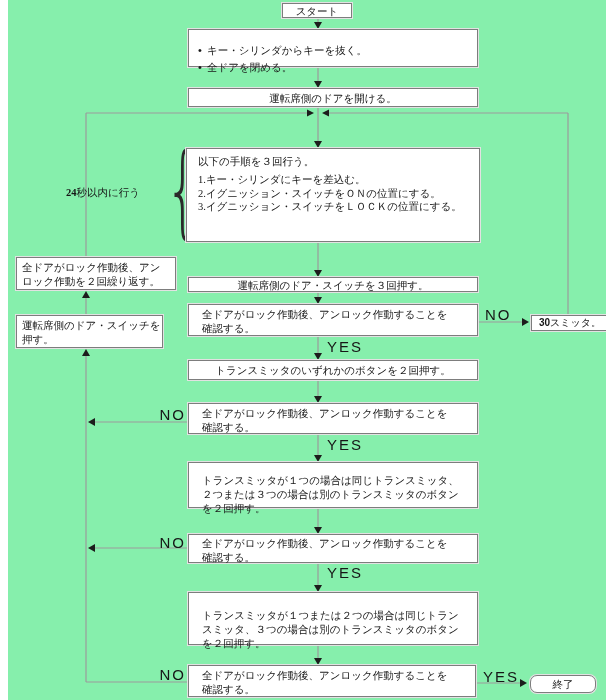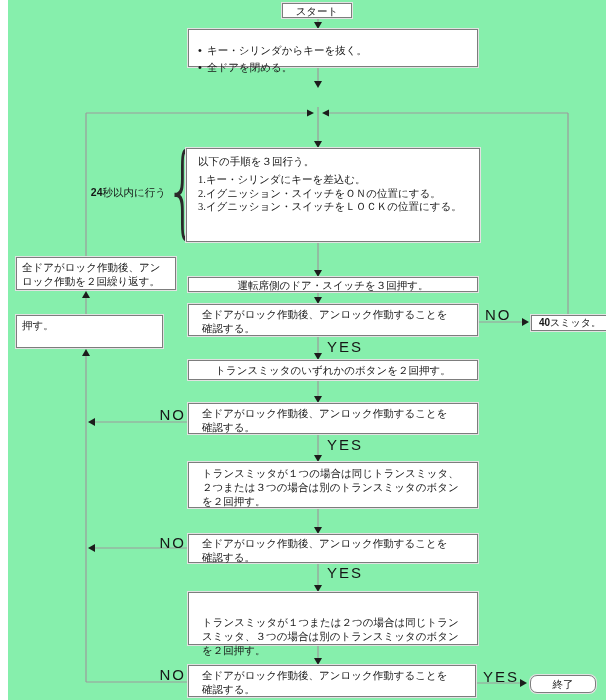--- a/index.html
+++ b/index.html
@@ -98,22 +98,25 @@
 
   <div class="node" style="left:180px;top:29px;width:290px;height:38px;padding-top:12px;">
     <div class="bullet-row">
       <span class="blt">•</span><span>キー・シリンダからキーを抜く。</span>
     </div>
     <div class="bullet-row">
       <span class="blt">•</span><span>全ドアを閉める。</span>
     </div>
   </div>
 
+  <div class="node center" style="left:180px;top:88px;width:290px;height:19px;">
+    <span>運転席側のドアを開ける。</span>
+  </div>
 
-  <div class="time-note" style="left:58px;top:186px;width:100px;text-align:right;">
+  <div class="time-note" style="left:58px;top:186px;width:100px;text-align:left;font-family:Liberation Serif, serif;">
     <b>24</b><span>秒以内に行う</span>
   </div>
   <div class="brace" style="left:157px;top:141px;">{</div>
 
   <div class="node nowrap" style="left:178px;top:148px;width:294px;height:94px;">
     <div class="proc-title">以下の手順を３回行う。</div>
     <div class="proc-steps">
       <div>1.キー・シリンダにキーを差込む。</div>
       <div>2.イグニッション・スイッチをＯＮの位置にする。</div>
       <div>3.イグニッション・スイッチをＬＯＣＫの位置にする。</div>
@@ -125,52 +128,52 @@
   </div>
 
   <div class="node padded nowrap" style="left:180px;top:304px;width:290px;height:32px;">
     <div>全ドアがロック作動後、アンロック作動することを</div>
     <div>確認する。</div>
   </div>
 
   <div class="lbl" style="left:477px;top:306px;">NO</div>
 
   <div class="node center waitbox" style="left:523px;top:315px;width:78px;height:16px;font-size:10px;">
-    <span><b>40</b><span>スミッタ。</span></span>
+    <span><b>30</b><span>スミッタ。</span></span>
   </div>
 
   <div class="lbl" style="left:319px;top:338px;">YES</div>
 
   <div class="node center" style="left:180px;top:360px;width:290px;height:20px;">
     <span>トランスミッタのいずれかのボタンを２回押す。</span>
   </div>
 
   <div class="node padded nowrap" style="left:180px;top:403px;width:290px;height:31px;">
     <div>全ドアがロック作動後、アンロック作動することを</div>
     <div>確認する。</div>
   </div>
 
   <div class="lbl right-align" style="left:146px;top:406px;width:32px;">NO</div>
   <div class="lbl" style="left:319px;top:436px;">YES</div>
 
-  <div class="node padded nowrap" style="left:180px;top:462px;width:290px;height:46px;padding-top:3px;">
+  <div class="node padded nowrap" style="left:180px;top:462px;width:290px;height:46px;padding-top:10px;">
     <div>トランスミッタが１つの場合は同じトランスミッタ、</div>
     <div>２つまたは３つの場合は別のトランスミッタのボタン</div>
     <div>を２回押す。</div>
   </div>
 
   <div class="node padded nowrap" style="left:180px;top:534px;width:290px;height:29px;padding-top:1px;">
     <div>全ドアがロック作動後、アンロック作動することを</div>
     <div>確認する。</div>
   </div>
 
   <div class="lbl right-align" style="left:146px;top:534px;width:32px;">NO</div>
   <div class="lbl" style="left:319px;top:564px;">YES</div>
 
-  <div class="node padded nowrap" style="left:180px;top:592px;width:290px;height:53px;padding-top:22px;">
+  <div class="node padded nowrap" style="left:180px;top:592px;width:290px;height:53px;padding-top:15px;">
     <div>トランスミッタが１つまたは２つの場合は同じトラン</div>
     <div>スミッタ、３つの場合は別のトランスミッタのボタン</div>
     <div>を２回押す。</div>
   </div>
 
   <div class="node padded nowrap" style="left:180px;top:665px;width:288px;height:32px;">
     <div>全ドアがロック作動後、アンロック作動することを</div>
     <div>確認する。</div>
   </div>
 
@@ -180,16 +183,17 @@
   <div class="node center" style="left:522px;top:675px;width:66px;height:18px;border-radius:7px;">
     <span>終了</span>
   </div>
 
   <div class="node small-left nowrap" style="left:8px;top:257px;width:160px;height:33px;">
     <div>全ドアがロック作動後、アン</div>
     <div>ロック作動を２回繰り返す。</div>
   </div>
 
   <div class="node small-left nowrap" style="left:8px;top:315px;width:147px;height:33px;">
+    <div>運転席側のドア・スイッチを</div>
     <div>押す。</div>
   </div>
 
 </div>
 
 </body></html>

